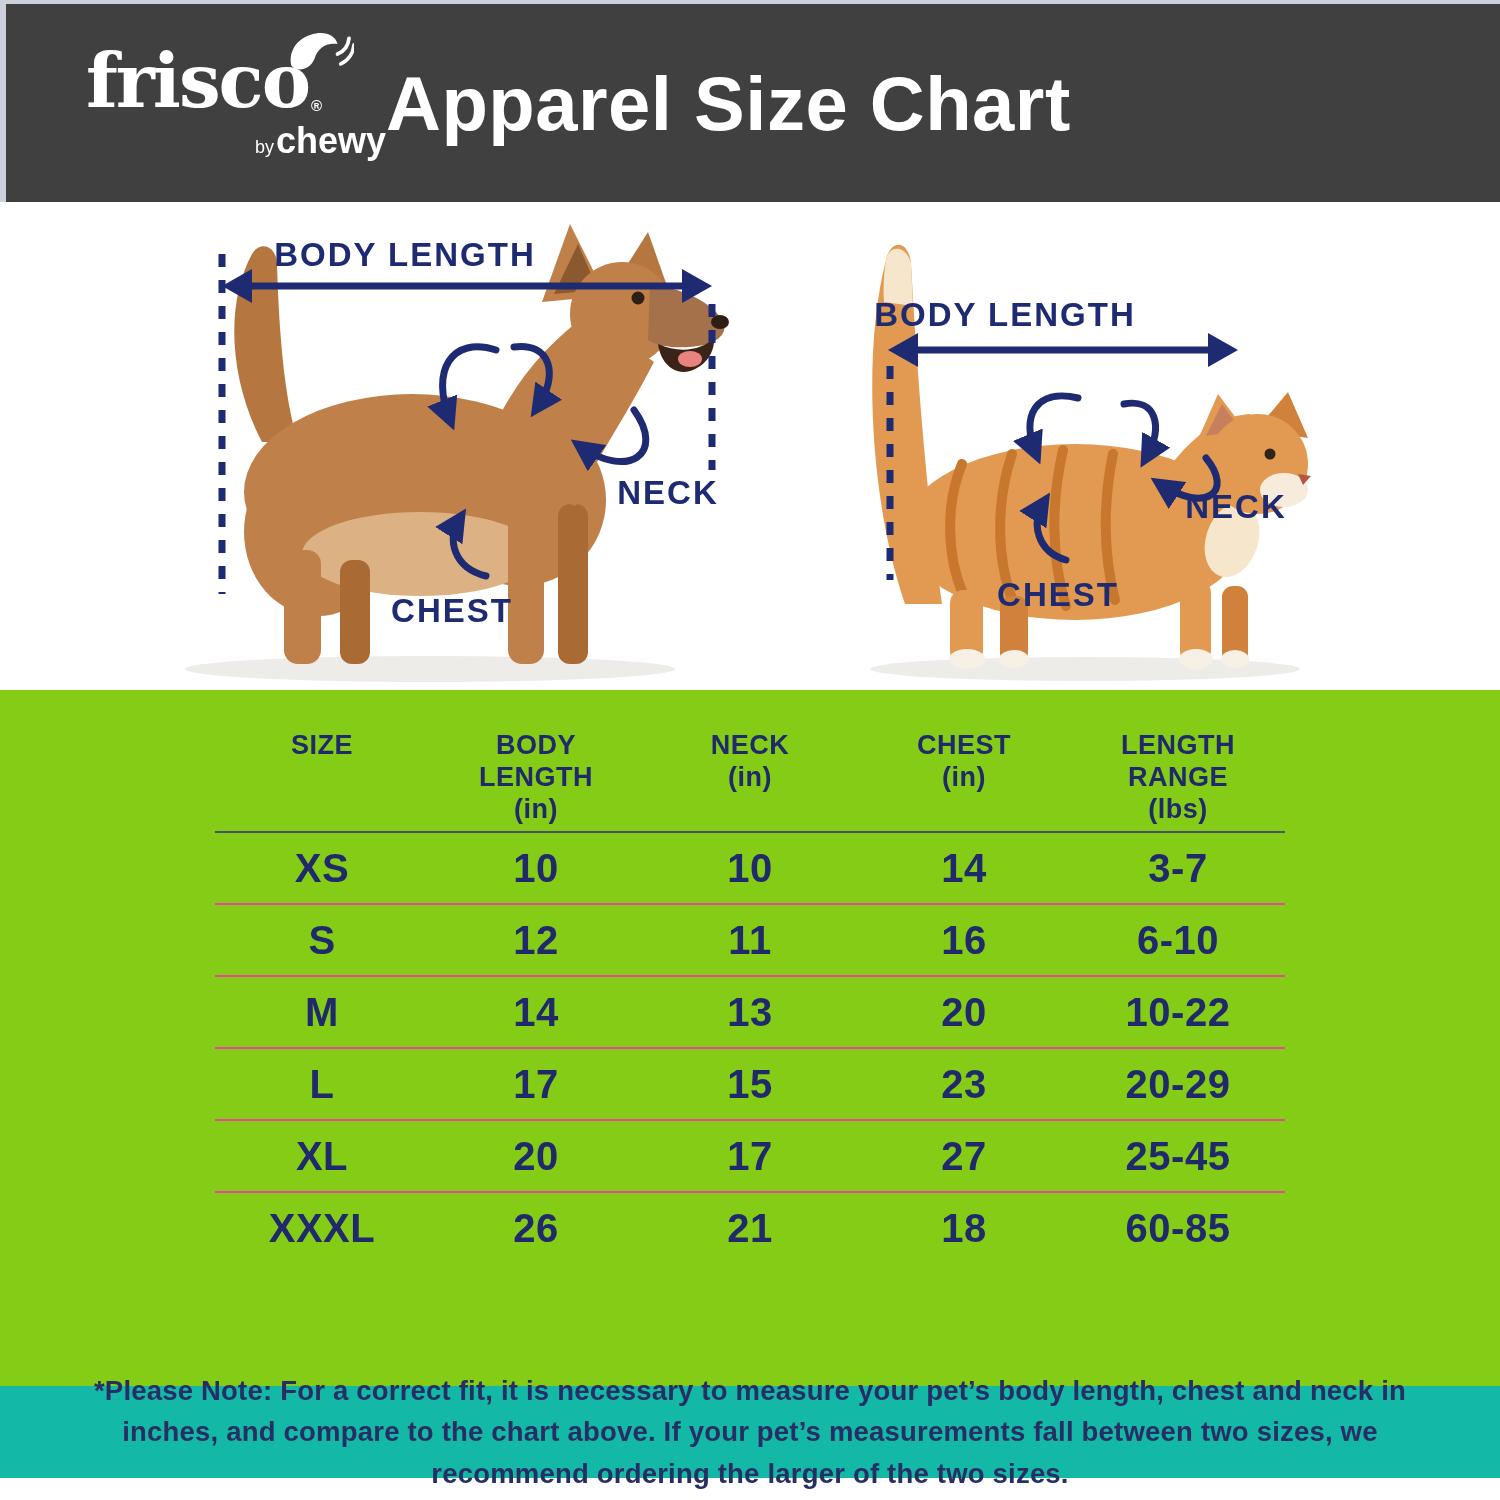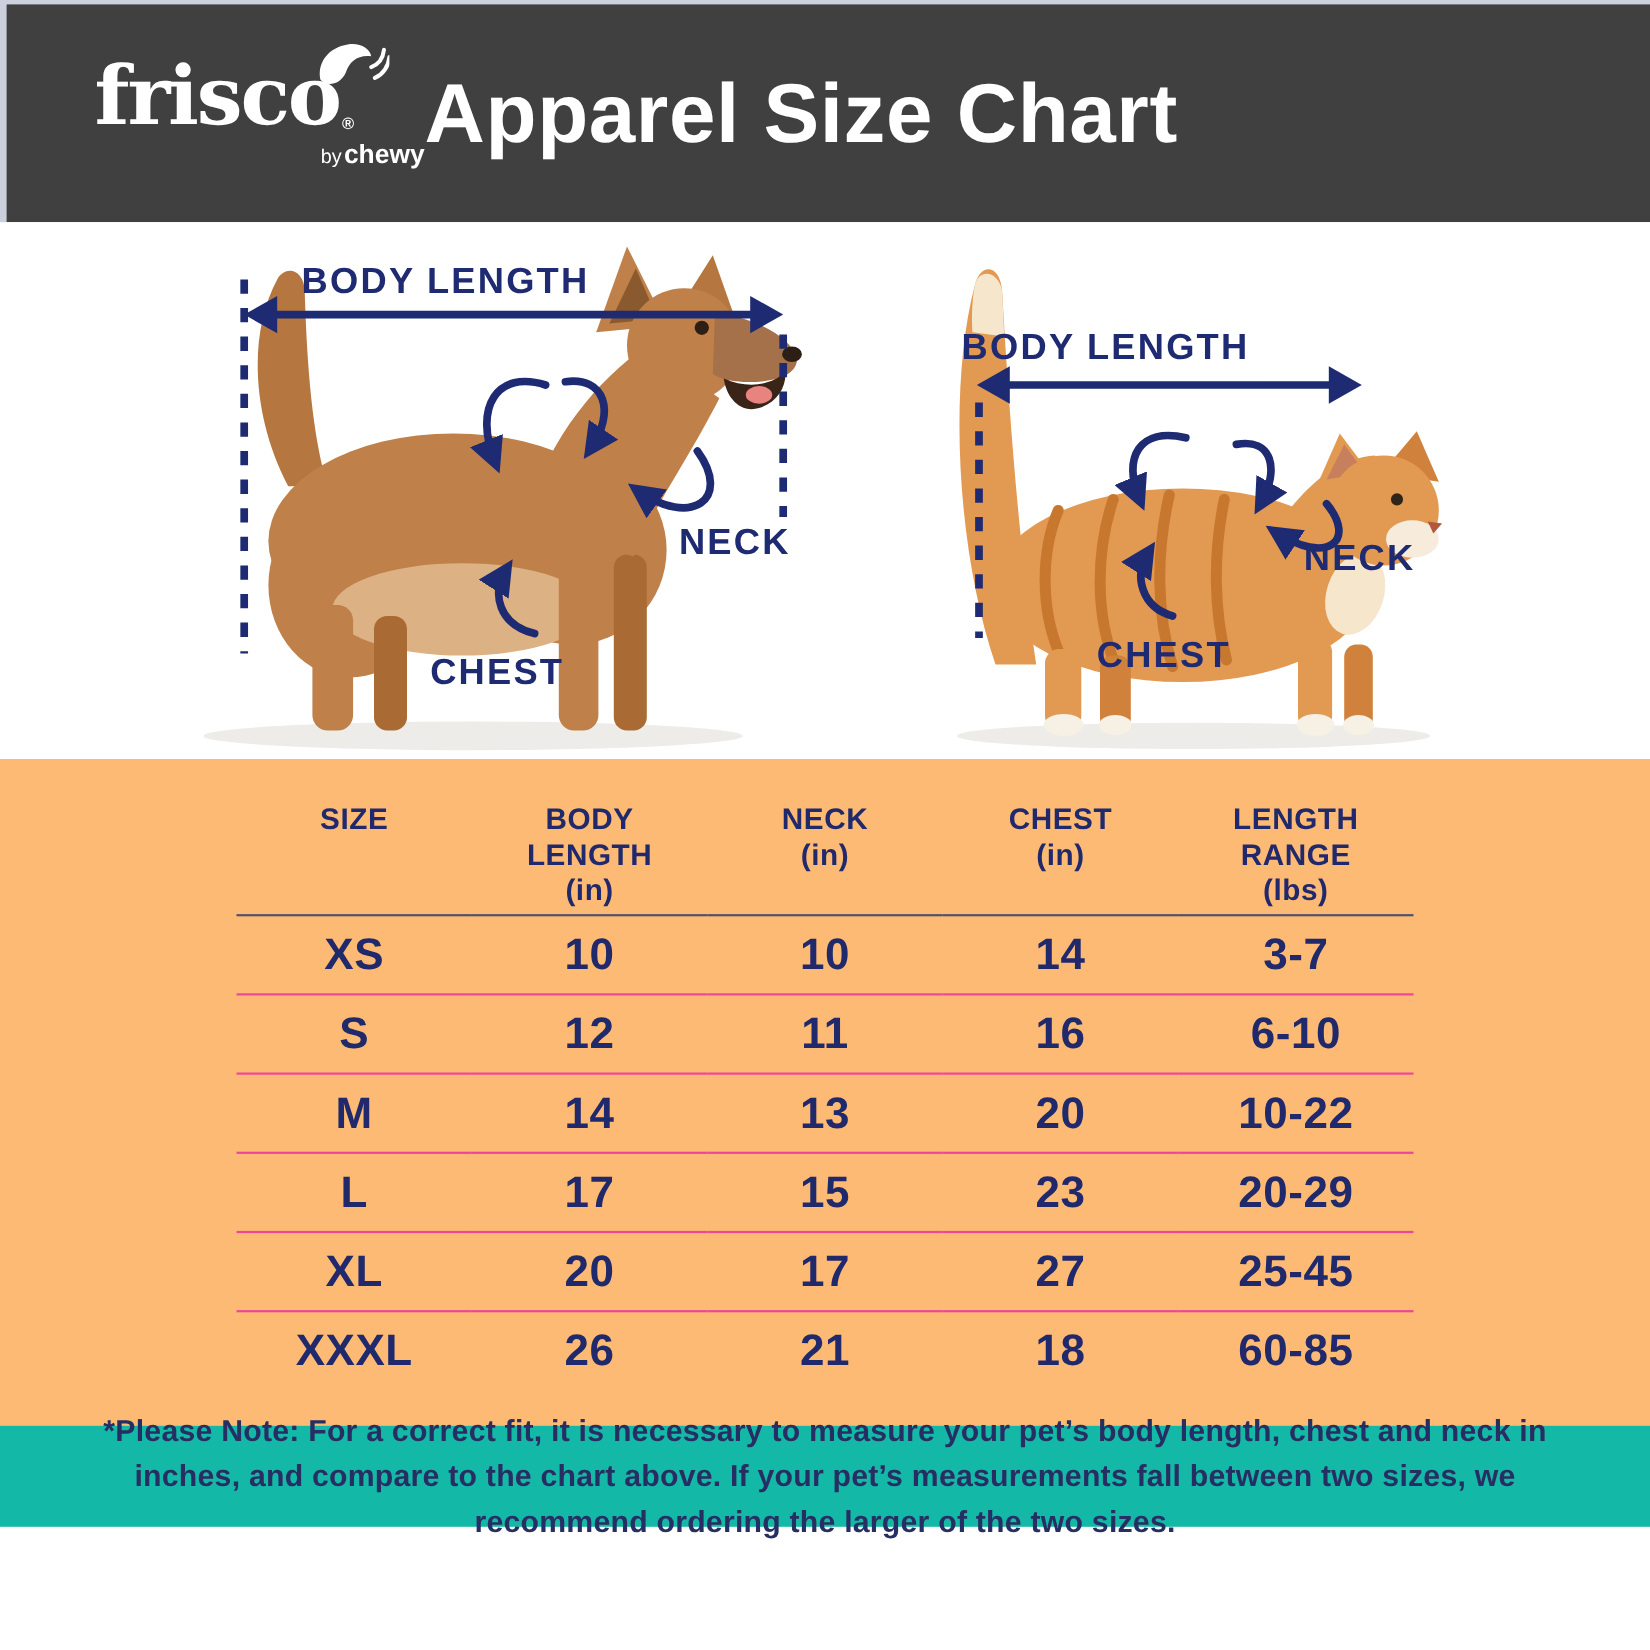--- a/index.html
+++ b/index.html
@@ -54,21 +54,21 @@
     margin-top: 2px;
     padding-right: 0px;
     white-space: nowrap;
   }
   .byline .by {
     font-size: 18px;
     font-weight: normal;
     margin-right: 2px;
   }
   .byline .chewy {
-    font-size: 24px;
+    font-size: 36px;
     font-weight: bold;
     letter-spacing: 0px;
   }
   .page-title {
     flex: 1;
     text-align: left;
     color: #ffffff;
     font-size: 76px;
     font-weight: bold;
     letter-spacing: 0.5px;
@@ -88,22 +88,22 @@
     font-weight: bold;
     letter-spacing: 2px;
     fill: #1e2a72;
   }
   .arrow-stroke { stroke: #1e2a72; stroke-width: 7; fill: none; stroke-linecap: round; }
   .dash-stroke { stroke: #1e2a72; stroke-width: 7; fill: none; stroke-dasharray: 13 13; }
   .ah { fill: #1e2a72; }
 
   
   .table-section {
-    height: 606px;
-    background: #fdba74;
+    height: 696px;
+    background: #84cc16;
     padding-top: 38px;
   }
   table.size-chart {
     width: 1070px;
     margin: 0 auto;
     border-collapse: collapse;
     table-layout: fixed;
     color: #20296b;
   }
   .size-chart thead tr { height: 104px; border-bottom: 2px solid #4d536e; }

